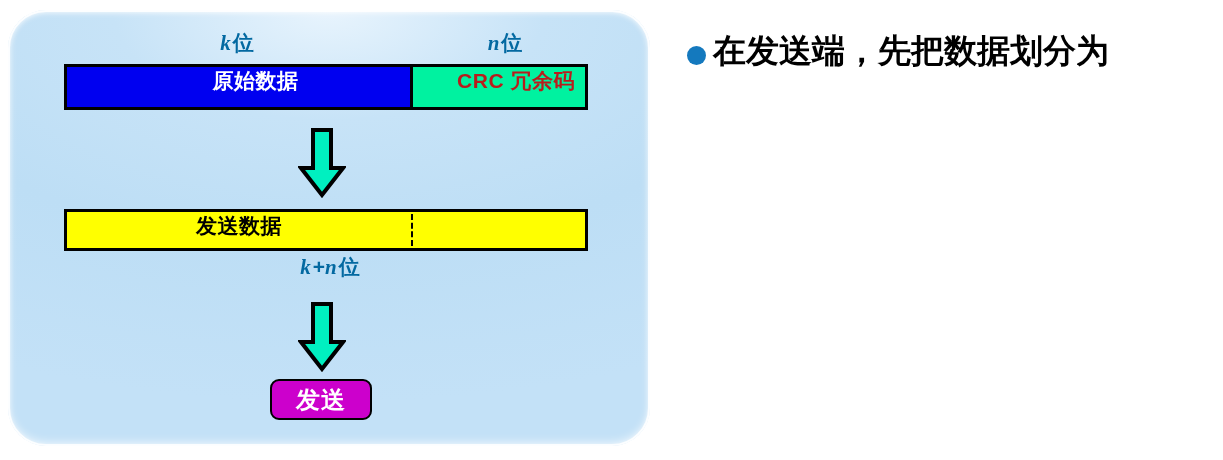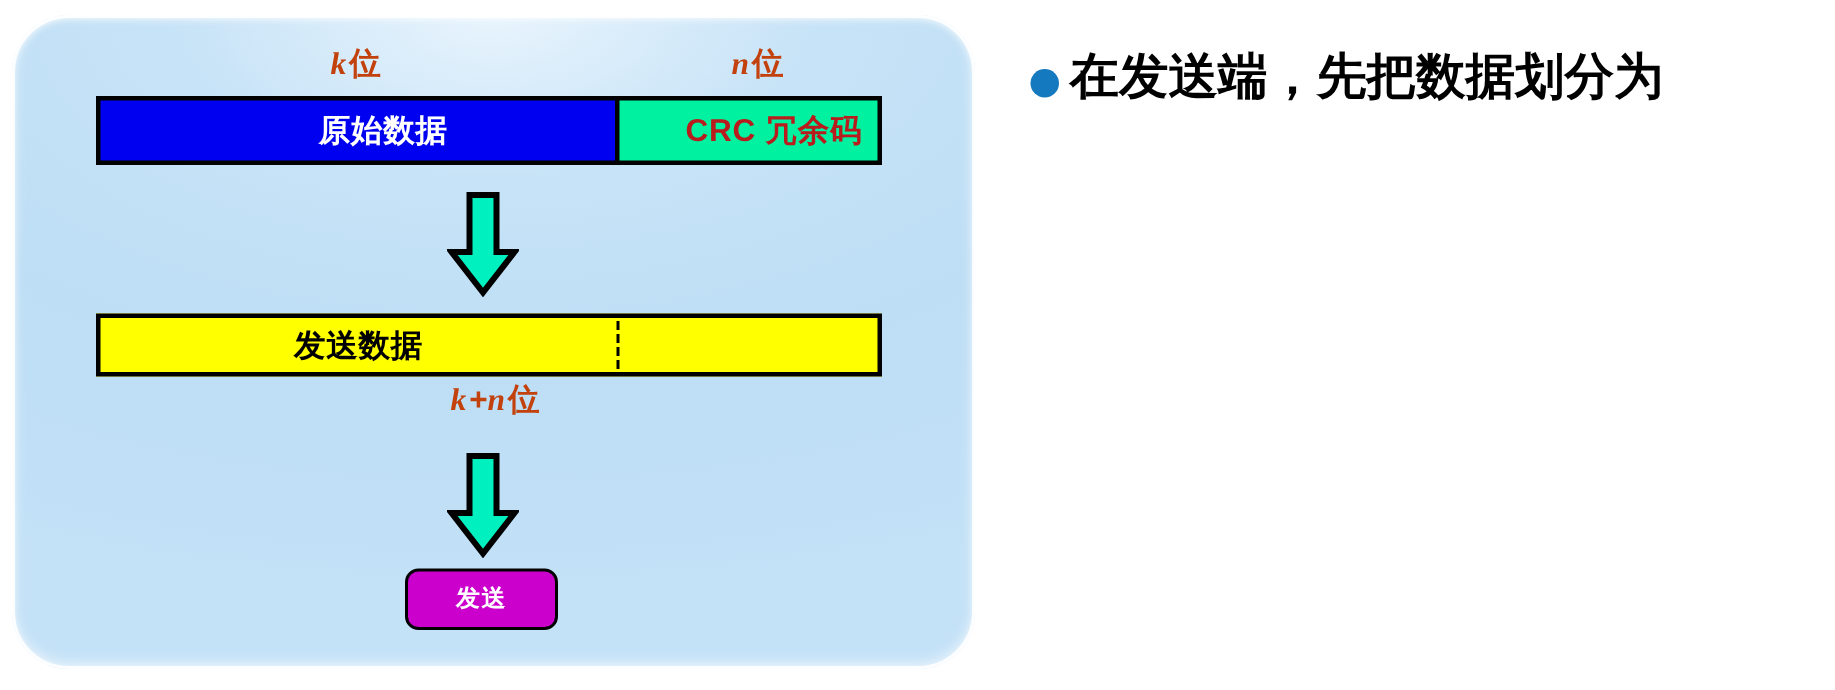--- a/index.html
+++ b/index.html
@@ -38,39 +38,39 @@
     border: 2px solid rgba(255,255,255,0.85);
     box-sizing: border-box;
     pointer-events: none;
   }
 
   
   .bit-label {
     position: absolute;
     font-size: 21px;
     font-weight: bold;
-    color: #c2410c;
+    color: #0369a1;
     white-space: nowrap;
     text-align: center;
     line-height: 1;
   }
   .bit-label .var {
     font-style: italic;
     font-family: "Liberation Serif", "DejaVu Serif", serif;
     font-weight: bold;
     padding-right: 2px;
   }
 
   
   .bar {
     position: absolute;
     border: 3px solid #000000;
     box-sizing: border-box;
     display: flex;
-    align-items: center;
+    align-items: flex-start;
     justify-content: center;
     font-size: 21px;
     font-weight: bold;
     letter-spacing: 0.5px;
     white-space: nowrap;
     padding-left: 34px;
   }
   #bar-original-data {
     left: 64px;  top: 64px;  width: 348px; height: 46px;
     background: #0000f0;
@@ -123,21 +123,21 @@
     width: 102px;
     height: 41px;
     background: #cc00cc;
     border: 2px solid #000000;
     border-radius: 9px;
     box-sizing: border-box;
     display: flex;
     align-items: center;
     justify-content: center;
     color: #ffffff;
-    font-size: 16px;
+    font-size: 24px;
     font-weight: bold;
     letter-spacing: 1px;
   }
 
   
   #bullet-list {
     position: absolute;
     left: 676px;
     top: 30px;
     width: 540px;

